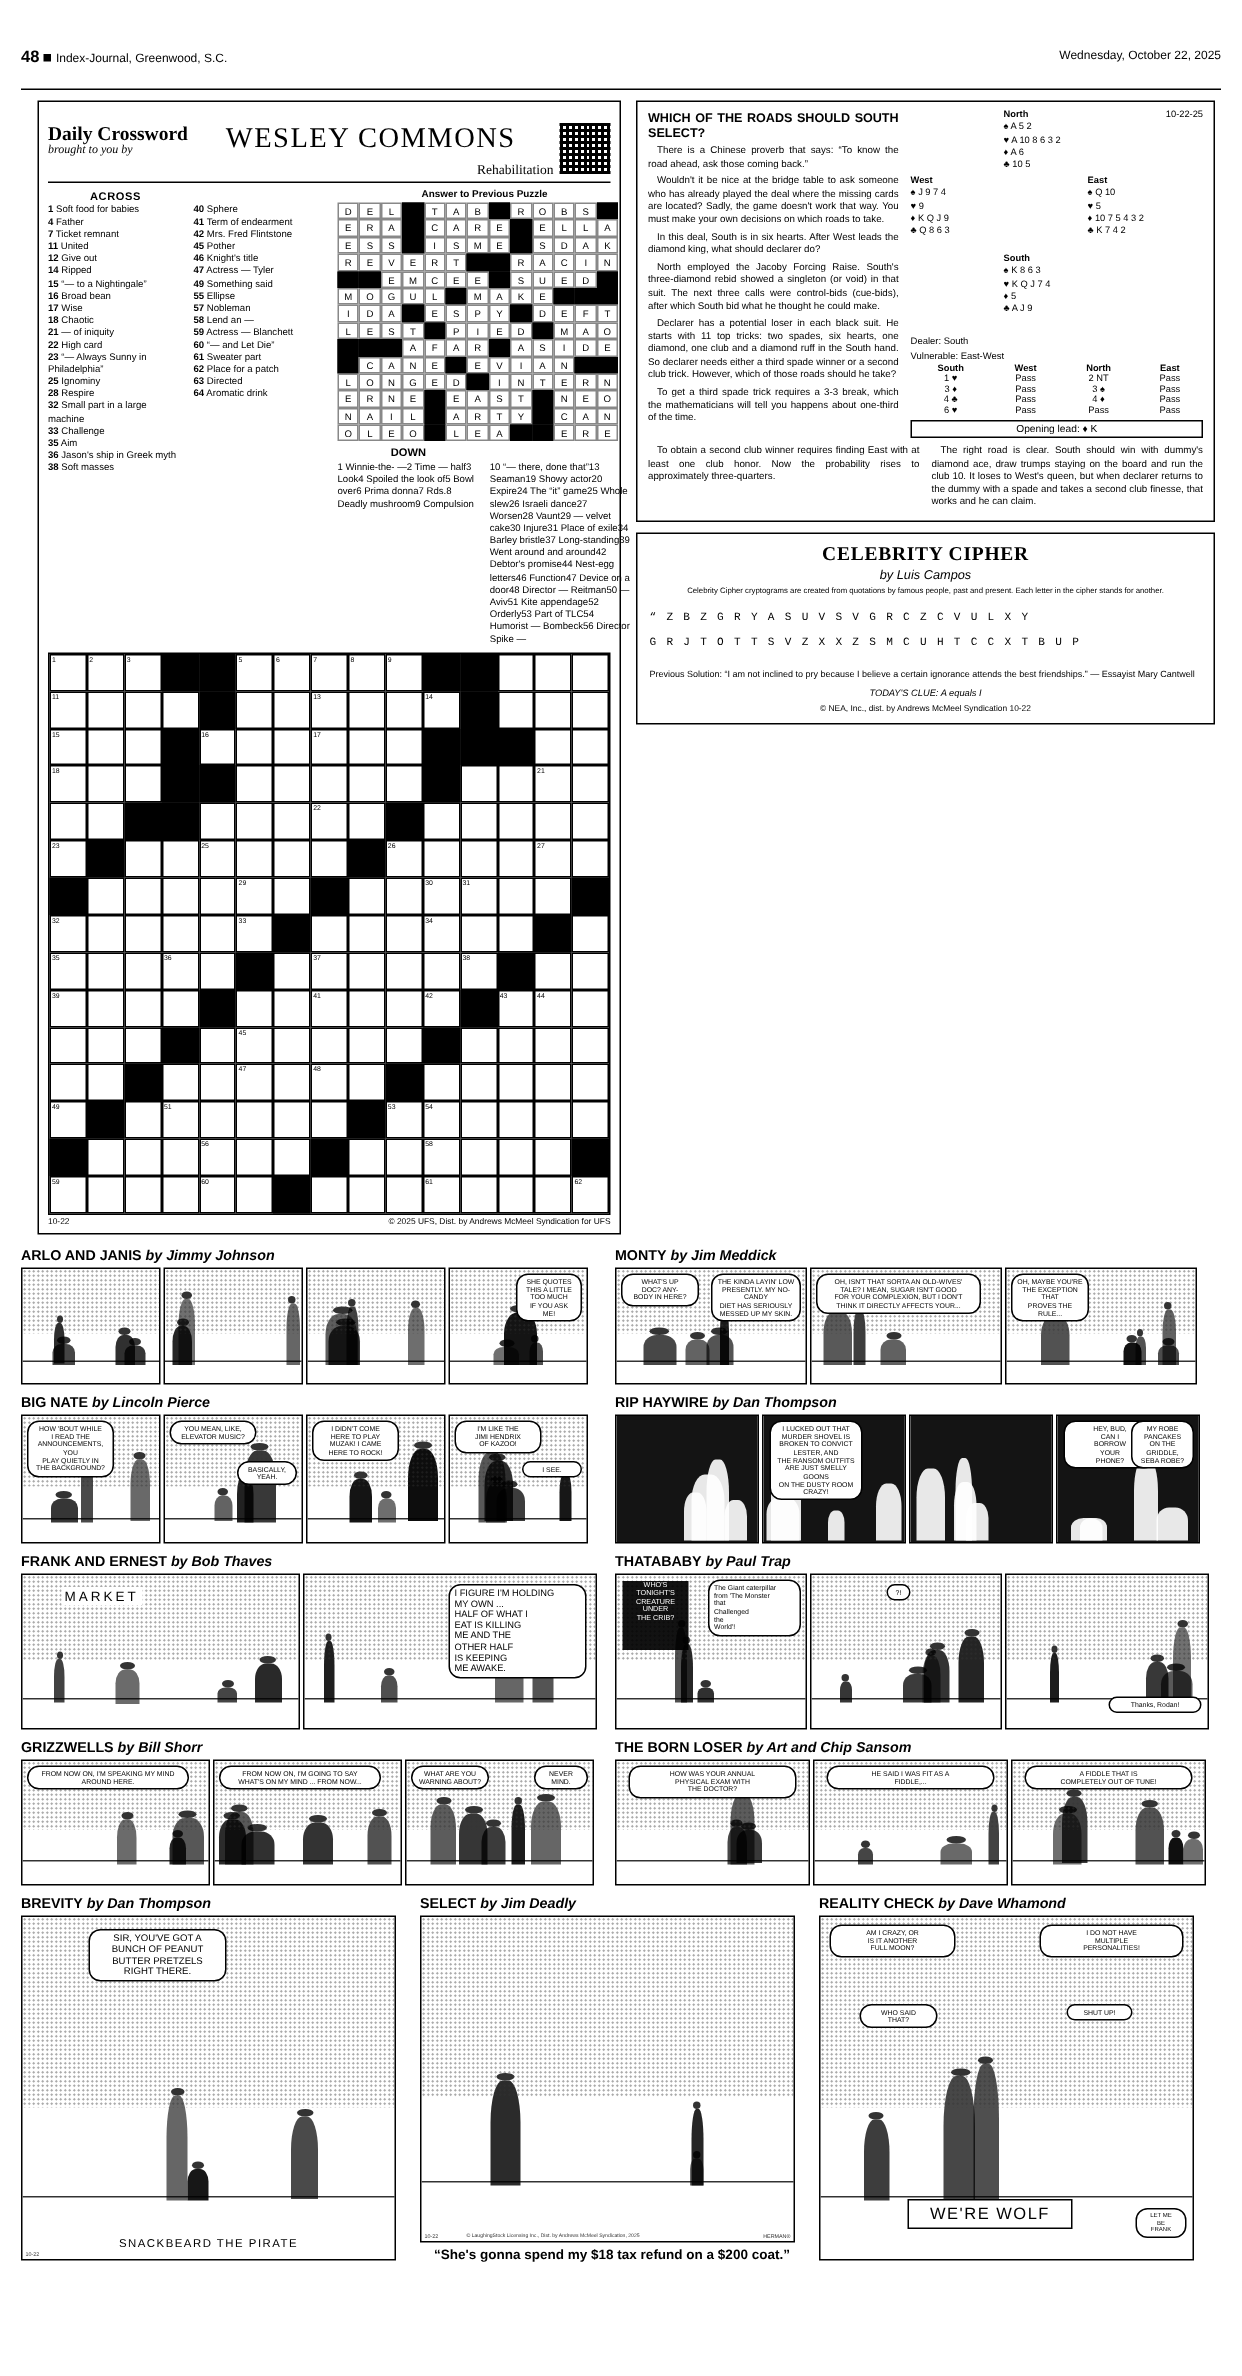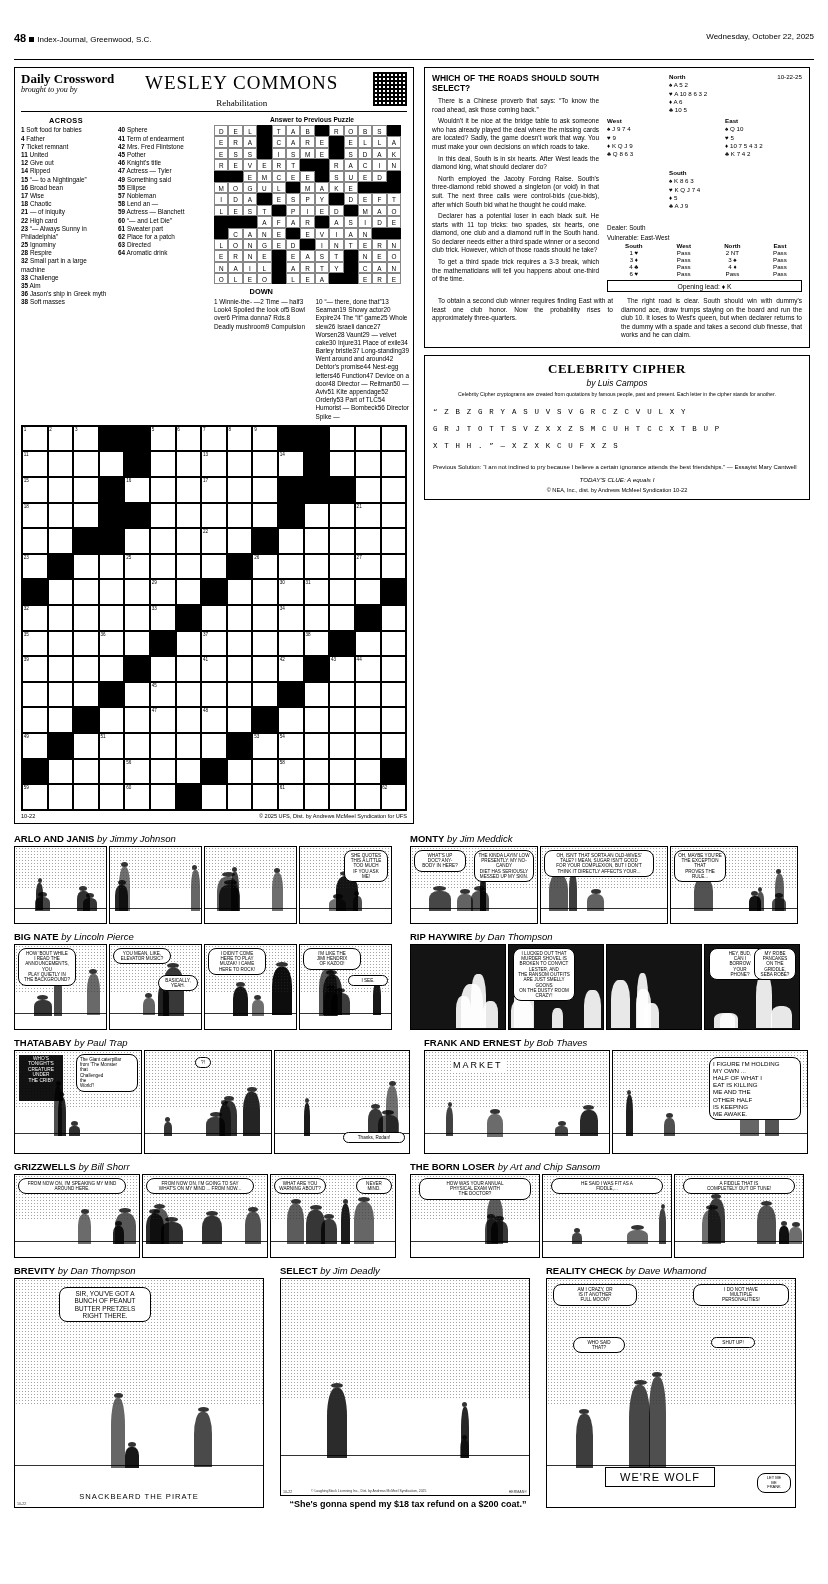--- a/index.html
+++ b/index.html
@@ -20,27 +20,27 @@
   .mh-center { position:absolute; left:0; right:0; top:2px; text-align:center;
      font-family:"Liberation Serif", serif; font-size:20px; }
   .mh-right { position:absolute; right:0; top:6px; font-size:8px; }
 
   
   .topzone { display:flex; gap:10px; margin-top:7px; }
   .col-left { width:400px; }
   .col-right { width:386px; }
 
   
-  .xw-box { border:1.2px solid #000; padding:4px 6px 4px; }
+  .xw-box { border:1.2px solid #000; padding:14px 6px 4px;margin-left:11px; }
   .xw-head { display:flex; align-items:flex-start; border-bottom:1.2px solid #000; padding-bottom:3px; position:relative;}
   .xw-head .dc { font-family:"Liberation Serif", serif; font-size:13px; font-weight:bold; line-height:1.1;}
   .xw-head .dc em { display:block; font-size:8px; font-style:italic; font-weight:normal; }
   .xw-head .wc { flex:1; text-align:center; font-family:"Liberation Serif", serif;
       font-size:19px; letter-spacing:1px; line-height:1; margin-top:1px;}
-  .xw-head .wc .rehab { display:block; font-size:9px; letter-spacing:0; text-align:center; margin-top:7px; font-style:normal;}
+  .xw-head .wc .rehab { display:block; font-size:9px; letter-spacing:0; text-align:right; margin-top:7px; font-style:normal;}
   .qr { width:34px; height:34px; background:
      repeating-linear-gradient(0deg,#000 0 2px,#fff 2px 4px),
      repeating-linear-gradient(90deg,#000 0 2px,#fff 2px 4px);
      background-blend-mode:multiply; margin-left:4px; }
 
   .clue-area { display:flex; gap:6px; margin-top:4px; }
   .clue-cols { display:flex; gap:7px; width:190px; }
   .clue-col { width:90px; font-size:6.4px; line-height:1.28; }
   .clue-col h4 { font-size:7.4px; margin:0 0 1px; text-align:center; letter-spacing:.4px;}
   .clue-col .c { display:block; }
@@ -96,21 +96,21 @@
   .cipher-prev { font-size:6px; line-height:1.35; margin-top:8px;}
   .cipher-clue { text-align:center; font-size:6.2px; font-style:italic; margin-top:5px;}
   .cipher-foot { text-align:center; font-size:5.6px; margin-top:4px;}
 
   
   .comics { margin-top:9px; }
   .crow { display:flex; gap:10px; margin-bottom:7px; }
   .strip { }
   .strip-hd { font-size:9.5px; margin-bottom:2px; white-space:nowrap; overflow:hidden;}
   .strip-hd b { font-weight:bold; }
-  .strip-hd i { font-weight:normal; }
+  .strip-hd i { font-weight:bold; }
   .panels { display:flex; gap:2px; }
   .panel { border:1px solid #000; position:relative; overflow:hidden; background:#fff; }
   .balloon { position:absolute; background:#fff; border:1px solid #000; border-radius:8px;
      font-size:4.6px; line-height:1.15; padding:2px 3px; text-align:center; }
   .cap { position:absolute; background:#fff; border:1px solid #000; font-size:5.2px; padding:1px 2px; }
   .tone { position:absolute; background-image:radial-gradient(#333 .6px, transparent .7px);
      background-size:3px 3px; }
   .dk { position:absolute; background:#000; }
   .sig { position:absolute; bottom:1px; right:2px; font-size:3.6px; color:#333;}
   .date { position:absolute; bottom:1px; left:2px; font-size:3.6px; color:#333;}
@@ -823,21 +823,20 @@
         </div>
       </div>
 
       <div class="cipher-box">
         <h3>CELEBRITY CIPHER</h3>
         <h4>by Luis Campos</h4>
         <div class="cipher-note">Celebrity Cipher cryptograms are created from quotations by famous people, past and present. Each letter in the cipher stands for another.</div>
         <div class="cipher-lines" id="cipher-lines">
             <div>“ Z B  Z  G R Y   A S U V S   V G R C   Z C   V U L X Y</div>
             <div>G R J T   O T T S   V Z X X Z S M   C U   H T C C X T   B U P</div>
-            <div>X T H H . ”   —   X Z X K   C U F X Z S</div>
           </div>
         <div class="cipher-prev">Previous Solution: “I am not inclined to pry because I believe a certain ignorance attends the best friendships.” — Essayist Mary Cantwell</div>
         <div class="cipher-clue">TODAY'S CLUE:  A equals I</div>
         <div class="cipher-foot">© NEA, Inc., dist. by Andrews McMeel Syndication     10-22</div>
       </div>
     </div>
   </div>
 
   <div class="comics" id="comics">
       <div class="crow">
@@ -1024,20 +1023,51 @@
               <div style="position:absolute;background:#fff;left:15px;top:68px;width:18px;height:15px;border-radius:40% 40% 0 0;opacity:.9"></div>
               <div style="position:absolute;background:#fff;left:51px;top:28px;width:16px;height:55px;border-radius:40% 40% 0 0;opacity:.9"></div>
               <div style="position:absolute;background:#fff;left:66px;top:61px;width:21px;height:22px;border-radius:40% 40% 0 0;opacity:.9"></div>
               <div class="balloon" style="left:4px;top:3px;width:62px;">HEY, BUD,<br>CAN I<br>BORROW<br>YOUR<br>PHONE?</div>
               <div class="balloon" style="right:3px;top:3px;width:42px;">MY ROBE<br>PANCAKES<br>ON THE<br>GRIDDLE,<br>SEBA ROBE?</div>
             </div>
           </div>
         </div>
   </div>
       <div class="crow">
+    <div class="strip" style="width:386px">
+          <div class="strip-hd"><b>FRANK AND ERNEST</b> <i>by Bob Thaves</i></div>
+          <div class="panels">
+            <div class="panel" style="width:186px;height:104px;">
+              <div class="dk" style="left:0;bottom:19px;width:186px;height:.8px;opacity:.8"></div>
+              <div class="dk" style="left:21px;top:56px;width:7px;height:29px;border-radius:40% 40% 0 0;opacity:0.74"></div>
+              <div class="dk" style="left:23px;top:51px;width:4px;height:5px;border-radius:50%;opacity:.8"></div>
+              <div class="dk" style="left:130px;top:75px;width:13px;height:10px;border-radius:40% 40% 0 0;opacity:0.73"></div>
+              <div class="dk" style="left:133px;top:70px;width:8px;height:5px;border-radius:50%;opacity:.8"></div>
+              <div class="dk" style="left:155px;top:59px;width:18px;height:26px;border-radius:40% 40% 0 0;opacity:0.84"></div>
+              <div class="dk" style="left:158px;top:54px;width:11px;height:5px;border-radius:50%;opacity:.8"></div>
+              <div class="dk" style="left:62px;top:63px;width:16px;height:23px;border-radius:40% 40% 0 0;opacity:0.58"></div>
+              <div class="dk" style="left:65px;top:58px;width:10px;height:5px;border-radius:50%;opacity:.8"></div>
+              <div class="tone" style="left:0;top:0;width:186px;height:57px;opacity:.45"></div>
+              <div class="cap" style="left:26px;top:8px;font-size:9px;letter-spacing:2px;border:none;">MARKET</div>
+            </div>
+            <div class="panel" style="width:196px;height:104px;">
+              <div class="dk" style="left:0;bottom:19px;width:196px;height:.8px;opacity:.8"></div>
+              <div class="dk" style="left:152px;top:33px;width:14px;height:52px;border-radius:40% 40% 0 0;opacity:0.67"></div>
+              <div class="dk" style="left:154px;top:28px;width:8px;height:5px;border-radius:50%;opacity:.8"></div>
+              <div class="dk" style="left:127px;top:45px;width:19px;height:40px;border-radius:40% 40% 0 0;opacity:0.60"></div>
+              <div class="dk" style="left:131px;top:40px;width:11px;height:5px;border-radius:50%;opacity:.8"></div>
+              <div class="dk" style="left:51px;top:67px;width:11px;height:18px;border-radius:40% 40% 0 0;opacity:0.69"></div>
+              <div class="dk" style="left:53px;top:62px;width:7px;height:5px;border-radius:50%;opacity:.8"></div>
+              <div class="dk" style="left:13px;top:44px;width:7px;height:41px;border-radius:40% 40% 0 0;opacity:0.88"></div>
+              <div class="dk" style="left:14px;top:39px;width:4px;height:5px;border-radius:50%;opacity:.8"></div>
+              <div class="tone" style="left:0;top:0;width:196px;height:57px;opacity:.45"></div>
+              <div class="balloon" style="right:6px;top:6px;width:92px;font-size:6.2px;text-align:left;">I FIGURE I'M HOLDING<br>MY OWN ...<br>HALF OF WHAT I<br>EAT IS KILLING<br>ME AND THE<br>OTHER HALF<br>IS KEEPING<br>ME AWAKE.</div>
+            </div>
+          </div>
+        </div>
     <div class="strip" style="width:400px">
           <div class="strip-hd"><b>THATABABY</b> <i>by Paul Trap</i></div>
           <div class="panels">
             <div class="panel" style="width:128px;height:104px;">
               <div class="dk" style="left:0;bottom:19px;width:128px;height:.8px;opacity:.8"></div>
               <div class="dk" style="left:54px;top:75px;width:11px;height:10px;border-radius:40% 40% 0 0;opacity:0.81"></div>
               <div class="dk" style="left:56px;top:70px;width:7px;height:5px;border-radius:50%;opacity:.8"></div>
               <div class="dk" style="left:43px;top:46px;width:8px;height:39px;border-radius:40% 40% 0 0;opacity:0.85"></div>
               <div class="dk" style="left:44px;top:41px;width:5px;height:5px;border-radius:50%;opacity:.8"></div>
               <div class="dk" style="left:39px;top:35px;width:8px;height:50px;border-radius:40% 40% 0 0;opacity:0.69"></div>
@@ -1067,51 +1097,20 @@
               <div class="dk" style="left:111px;top:35px;width:12px;height:51px;border-radius:40% 40% 0 0;opacity:0.56"></div>
               <div class="dk" style="left:114px;top:30px;width:7px;height:5px;border-radius:50%;opacity:.8"></div>
               <div class="dk" style="left:29px;top:52px;width:6px;height:33px;border-radius:40% 40% 0 0;opacity:0.89"></div>
               <div class="dk" style="left:30px;top:47px;width:4px;height:5px;border-radius:50%;opacity:.8"></div>
               <div class="dk" style="left:93px;top:58px;width:15px;height:27px;border-radius:40% 40% 0 0;opacity:0.78"></div>
               <div class="dk" style="left:96px;top:53px;width:9px;height:5px;border-radius:50%;opacity:.8"></div>
               <div class="dk" style="left:103px;top:64px;width:21px;height:22px;border-radius:40% 40% 0 0;opacity:0.65"></div>
               <div class="dk" style="left:107px;top:59px;width:12px;height:5px;border-radius:50%;opacity:.8"></div>
               <div class="tone" style="left:0;top:0;width:136px;height:57px;opacity:.45"></div>
               <div class="balloon" style="right:4px;bottom:10px;width:62px;">Thanks, Rodan!</div>
-            </div>
-          </div>
-        </div>
-    <div class="strip" style="width:386px">
-          <div class="strip-hd"><b>FRANK AND ERNEST</b> <i>by Bob Thaves</i></div>
-          <div class="panels">
-            <div class="panel" style="width:186px;height:104px;">
-              <div class="dk" style="left:0;bottom:19px;width:186px;height:.8px;opacity:.8"></div>
-              <div class="dk" style="left:21px;top:56px;width:7px;height:29px;border-radius:40% 40% 0 0;opacity:0.74"></div>
-              <div class="dk" style="left:23px;top:51px;width:4px;height:5px;border-radius:50%;opacity:.8"></div>
-              <div class="dk" style="left:130px;top:75px;width:13px;height:10px;border-radius:40% 40% 0 0;opacity:0.73"></div>
-              <div class="dk" style="left:133px;top:70px;width:8px;height:5px;border-radius:50%;opacity:.8"></div>
-              <div class="dk" style="left:155px;top:59px;width:18px;height:26px;border-radius:40% 40% 0 0;opacity:0.84"></div>
-              <div class="dk" style="left:158px;top:54px;width:11px;height:5px;border-radius:50%;opacity:.8"></div>
-              <div class="dk" style="left:62px;top:63px;width:16px;height:23px;border-radius:40% 40% 0 0;opacity:0.58"></div>
-              <div class="dk" style="left:65px;top:58px;width:10px;height:5px;border-radius:50%;opacity:.8"></div>
-              <div class="tone" style="left:0;top:0;width:186px;height:57px;opacity:.45"></div>
-              <div class="cap" style="left:26px;top:8px;font-size:9px;letter-spacing:2px;border:none;">MARKET</div>
-            </div>
-            <div class="panel" style="width:196px;height:104px;">
-              <div class="dk" style="left:0;bottom:19px;width:196px;height:.8px;opacity:.8"></div>
-              <div class="dk" style="left:152px;top:33px;width:14px;height:52px;border-radius:40% 40% 0 0;opacity:0.67"></div>
-              <div class="dk" style="left:154px;top:28px;width:8px;height:5px;border-radius:50%;opacity:.8"></div>
-              <div class="dk" style="left:127px;top:45px;width:19px;height:40px;border-radius:40% 40% 0 0;opacity:0.60"></div>
-              <div class="dk" style="left:131px;top:40px;width:11px;height:5px;border-radius:50%;opacity:.8"></div>
-              <div class="dk" style="left:51px;top:67px;width:11px;height:18px;border-radius:40% 40% 0 0;opacity:0.69"></div>
-              <div class="dk" style="left:53px;top:62px;width:7px;height:5px;border-radius:50%;opacity:.8"></div>
-              <div class="dk" style="left:13px;top:44px;width:7px;height:41px;border-radius:40% 40% 0 0;opacity:0.88"></div>
-              <div class="dk" style="left:14px;top:39px;width:4px;height:5px;border-radius:50%;opacity:.8"></div>
-              <div class="tone" style="left:0;top:0;width:196px;height:57px;opacity:.45"></div>
-              <div class="balloon" style="right:6px;top:6px;width:92px;font-size:6.2px;text-align:left;">I FIGURE I'M HOLDING<br>MY OWN ...<br>HALF OF WHAT I<br>EAT IS KILLING<br>ME AND THE<br>OTHER HALF<br>IS KEEPING<br>ME AWAKE.</div>
             </div>
           </div>
         </div>
   </div>
       <div class="crow">
     <div class="strip" style="width:386px">
           <div class="strip-hd"><b>GRIZZWELLS</b> <i>by Bill Shorr</i></div>
           <div class="panels">
             <div class="panel" style="width:126px;height:84px;">
               <div class="dk" style="left:0;bottom:15px;width:126px;height:.8px;opacity:.8"></div>

